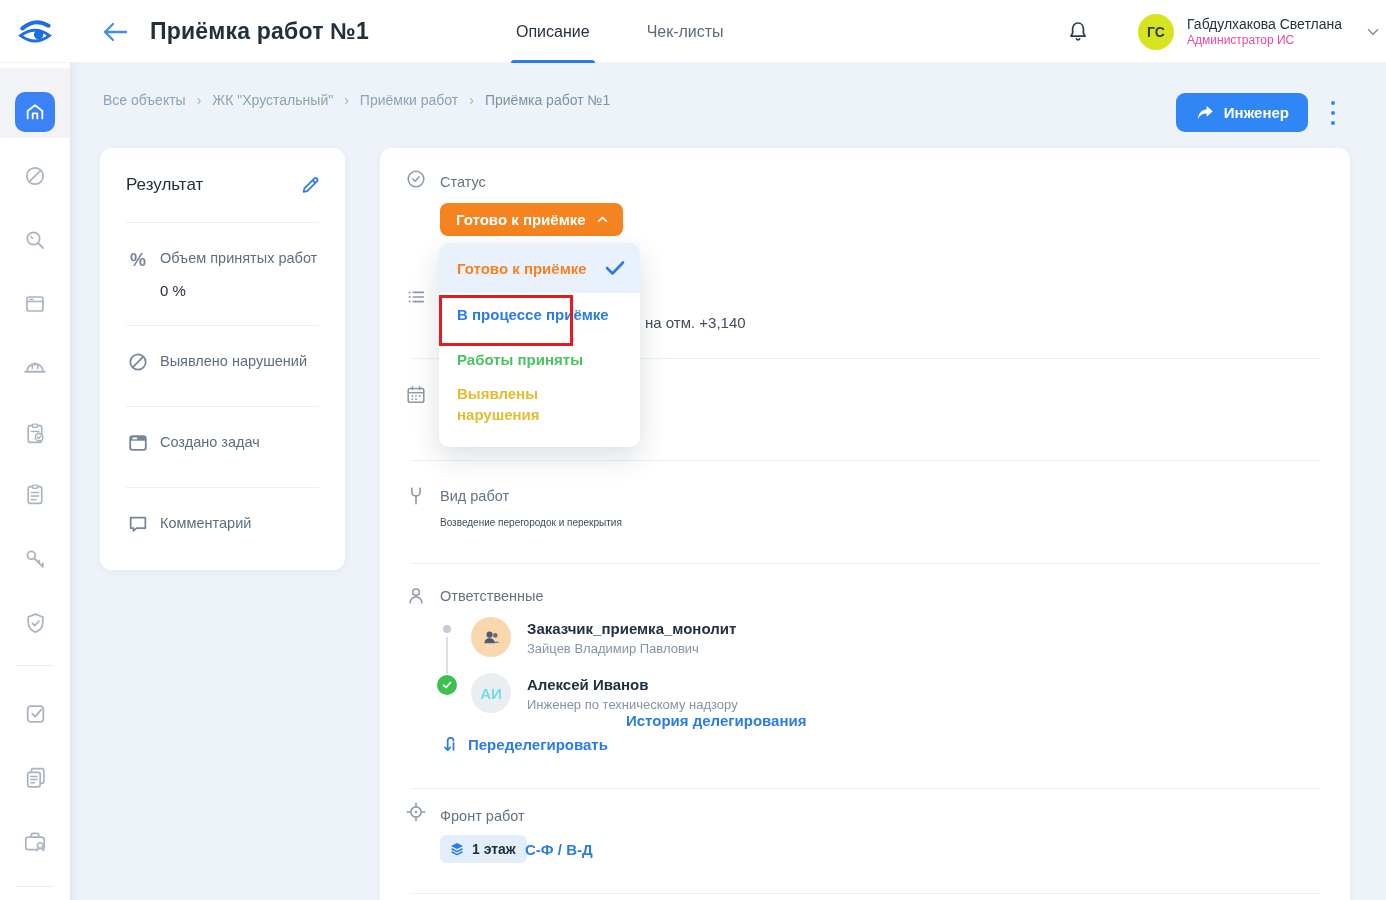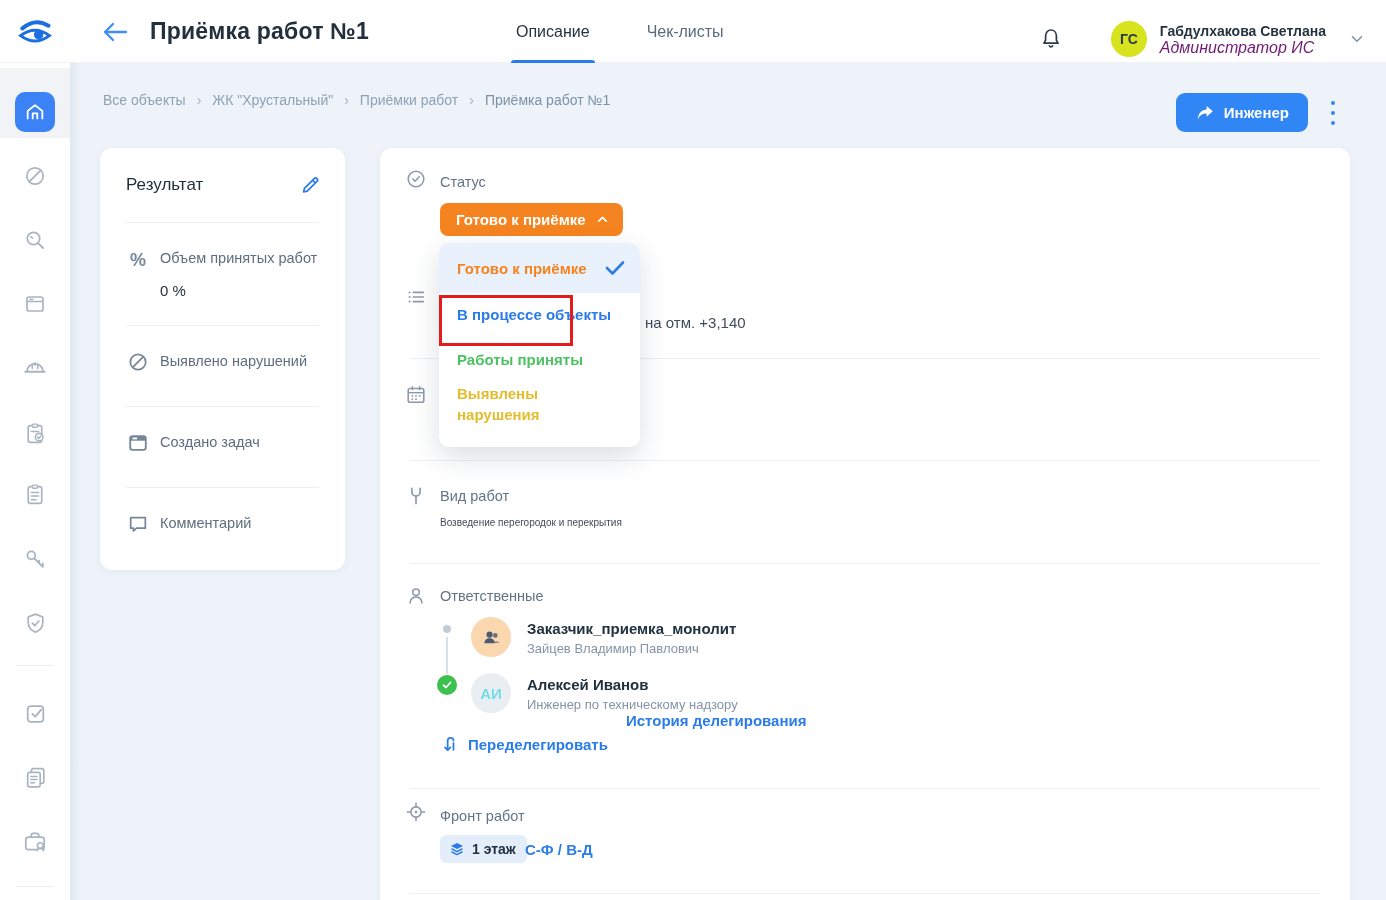--- a/index.html
+++ b/index.html
@@ -9,26 +9,26 @@
 
   
   .header { position:absolute; top:0; left:0; right:0; height:63px; background:#fff; z-index:30; border-bottom:1px solid #f0f2f5; }
   .logo { position:absolute; left:0; top:0; width:70px; height:63px; display:flex; align-items:center; justify-content:center; cursor:pointer; }
   .back-btn { position:absolute; left:98px; top:16px; width:32px; height:32px; display:flex; align-items:center; justify-content:center; cursor:pointer; }
   .page-title { position:absolute; left:150px; top:18px; font-size:23px; font-weight:700; color:#22303e; letter-spacing:.2px; }
   .tabs { position:absolute; left:516px; top:0; height:63px; display:flex; gap:57px; }
   .tab { position:relative; display:flex; align-items:center; height:63px; font-size:16px; color:#5b6b7b; cursor:pointer; }
   .tab.active { color:#26333f; font-weight:500; }
   .tab.active::after { content:""; position:absolute; left:-5px; right:-5px; bottom:0; height:3px; background:#2b7ce9; border-radius:3px 3px 0 0; }
-  .header-right { position:absolute; right:20px; top:0; height:63px; display:flex; align-items:center;margin-top:7px; }
+  .header-right { position:absolute; right:4px; top:0; height:63px; display:flex; align-items:center; }
   .bell { width:28px; height:28px; margin-right:46px; display:flex; align-items:center; justify-content:center; cursor:pointer; }
   .avatar { width:36px; height:36px; border-radius:50%; background:#d7e31c; display:flex; align-items:center; justify-content:center; font-size:14px; font-weight:700; color:#2c3a48; margin-right:13px; flex:0 0 auto; }
   .user-block { margin-right:22px; cursor:pointer; }
-  .user-name { font-size:14px; font-weight:700; color:#26333f; line-height:17px; }
-  .user-role { font-size:16px; color:#701a75; line-height:15px;font-style:italic; }
+  .user-name { font-size:14px; font-weight:400; color:#26333f; line-height:17px; }
+  .user-role { font-size:12px; color:#ec4899; line-height:15px; }
   .user-chevron { width:18px; height:18px; cursor:pointer; }
 
   
   .sidebar { position:absolute; left:0; top:63px; bottom:0; width:70px; background:#fff; z-index:20; }
   .side-active-band { position:absolute; left:0; top:5px; width:70px; height:70px; background:#f1f3f6; }
   .side-home { position:absolute; left:15px; top:29px; width:40px; height:40px; background:#3b82f6; border-radius:10px; display:flex; align-items:center; justify-content:center; cursor:pointer; }
   .side-ic { position:absolute; left:22px; width:26px; height:26px; color:#a9b4c1; cursor:pointer; display:flex; align-items:center; justify-content:center; }
   .side-div { position:absolute; left:16px; right:16px; height:1px; background:#eceff2; }
   .content-shadow { position:absolute; left:70px; top:63px; bottom:0; width:10px; background:linear-gradient(90deg, rgba(60,80,110,0.07), rgba(60,80,110,0)); z-index:5; pointer-events:none; }
 
@@ -415,21 +415,21 @@
       <div class="m-div" style="top:745px"></div>
 
       <div class="dropdown">
         <div class="dd-item selected">
           <span style="color: rgb(245, 131, 31);">Готово к приёмке</span>
           <svg class="dd-check" width="24" height="20" viewBox="0 0 24 20">
               <polyline points="4,10 9.5,15.5 20,4.5" fill="none" stroke="#2b7ce9" stroke-width="2.6" stroke-linecap="round" stroke-linejoin="round"></polyline>
             </svg>
         </div>
         <div class="dd-item plain">
-          <span style="color: rgb(43, 124, 233);">В процессе объекты</span>
+          <span style="color: rgb(43, 124, 233);">В процессе приёмке</span>
         </div>
         <div class="dd-item last">
           <span style="color: rgb(76, 194, 99);">Работы приняты</span>
         </div>
         <div class="dd-item plain">
           <span style="color: rgb(227, 189, 45);">Выявлены нарушения</span>
         </div>
       </div>
       <div class="red-box"></div>
 

